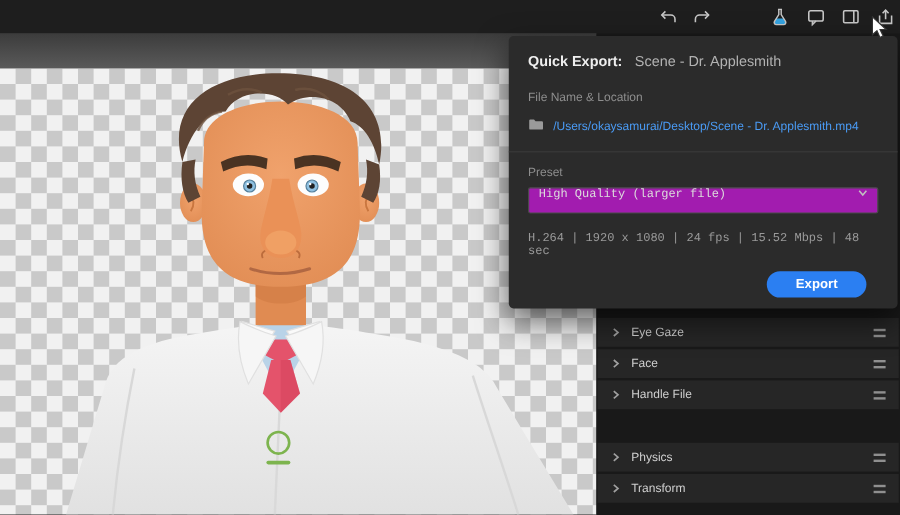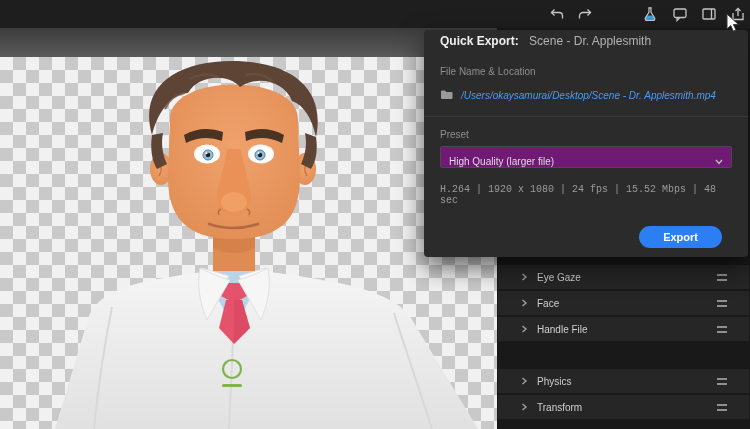--- a/index.html
+++ b/index.html
@@ -16,41 +16,41 @@
   .stage-gap{position:absolute;left:0;top:0;width:100%;height:29px;
              background:linear-gradient(180deg,#3c3c3c,#5a5a5a);}
   .checkerboard{position:absolute;left:0;top:29px;right:0;bottom:0;
      background:conic-gradient(#c9c9c9 0 25%, #f1f1f1 0 50%, #c9c9c9 0 75%, #f1f1f1 0);
      background-size:26px 26px;}
   .character{position:absolute;left:0;top:29px;}
 
   
   .right-panel{position:absolute;left:497px;top:28px;width:253px;height:401px;background:#191919;}
   .prop-row{position:absolute;left:1px;right:1px;height:24px;background:#262626;
-            display:flex;align-items:center;gap:9px;padding:0 22px;box-sizing:border-box;
+            display:flex;align-items:center;gap:9px;padding:0 11px;box-sizing:border-box;
             color:#cfcfcf;font-size:10px;cursor:pointer;}
   .prop-row .chev{display:flex;align-items:center;}
   .burger{width:10px;height:7px;border-top:2px solid #8f8f8f;border-bottom:2px solid #8f8f8f;
           margin-left:auto;box-sizing:border-box;cursor:pointer;}
 
   
   .popup{position:absolute;left:424px;top:30px;width:324px;height:227px;background:#2b2b2b;
-         border-radius:4px;box-shadow:0 10px 26px rgba(0,0,0,.6);padding:4px 16px;
+         border-radius:4px;box-shadow:0 10px 26px rgba(0,0,0,.6);padding:14px 16px;
          box-sizing:border-box;z-index:5;}
   .qe-title{font-size:12px;}
   .qe-title .t{font-weight:bold;color:#efefef;}
   .qe-title .s{color:#b2b2b2;margin-left:7px;}
   .qe-label{margin-top:18px;font-size:10px;color:#8e8e8e;}
   .qe-pathrow{display:flex;align-items:center;gap:8px;margin-top:9px;}
-  .qe-path{color:#4a9bf5;font-size:10px;cursor:pointer;font-style:italic;}
+  .qe-path{color:#4a9bf5;font-size:10px;cursor:pointer;}
   .qe-div{border-top:1px solid #3a3a3a;margin:12px -16px 0;}
   .qe-preset-label{margin-top:12px;font-size:10px;color:#8e8e8e;}
-  .qe-select{margin-top:6px;height:20px;background:#701a75;border:1px solid #4b4b4b;border-radius:2px;
-             display:flex;align-items:flex-end;justify-content:space-between;padding:0 8px;
-             color:#dcdcdc;font-size:10px;cursor:pointer;}
+  .qe-select{margin-top:6px;height:20px;background:#a21caf;border:1px solid #4b4b4b;border-radius:2px;
+             display:flex;align-items:flex-start;justify-content:space-between;padding:0 8px;
+             color:#dcdcdc;font-size:10px;cursor:pointer;font-family:Liberation Mono, monospace;}
   .qe-info{margin-top:16px;font-size:10px;color:#9a9a9a;font-family:Liberation Mono, monospace;}
   .qe-size{margin-top:7px;font-size:10px;color:#9a9a9a;}
   .qe-export{position:absolute;right:26px;bottom:9px;background:#2b7ff2;color:#fff;border:none;
              border-radius:12px;height:22px;padding:0 24px;font-size:11px;font-weight:bold;
              cursor:pointer;font-family:inherit;}
 
   .cursor{position:absolute;left:726px;top:13px;z-index:9;}
 </style>
 </head>
 <body>

